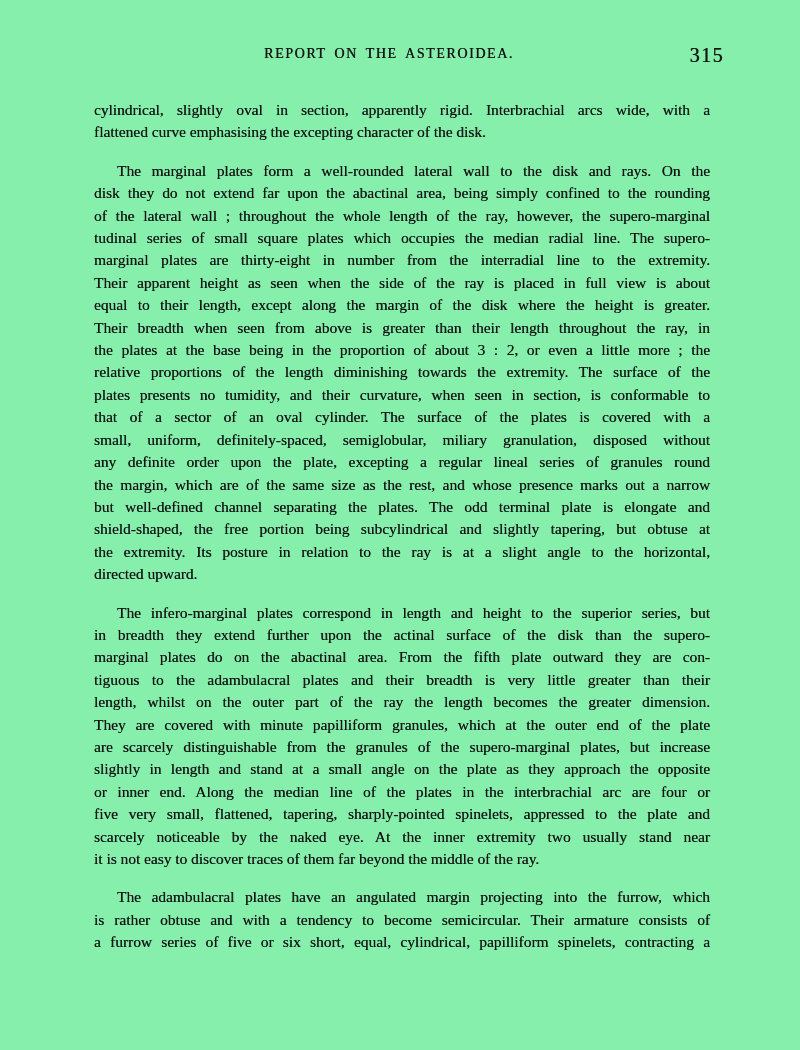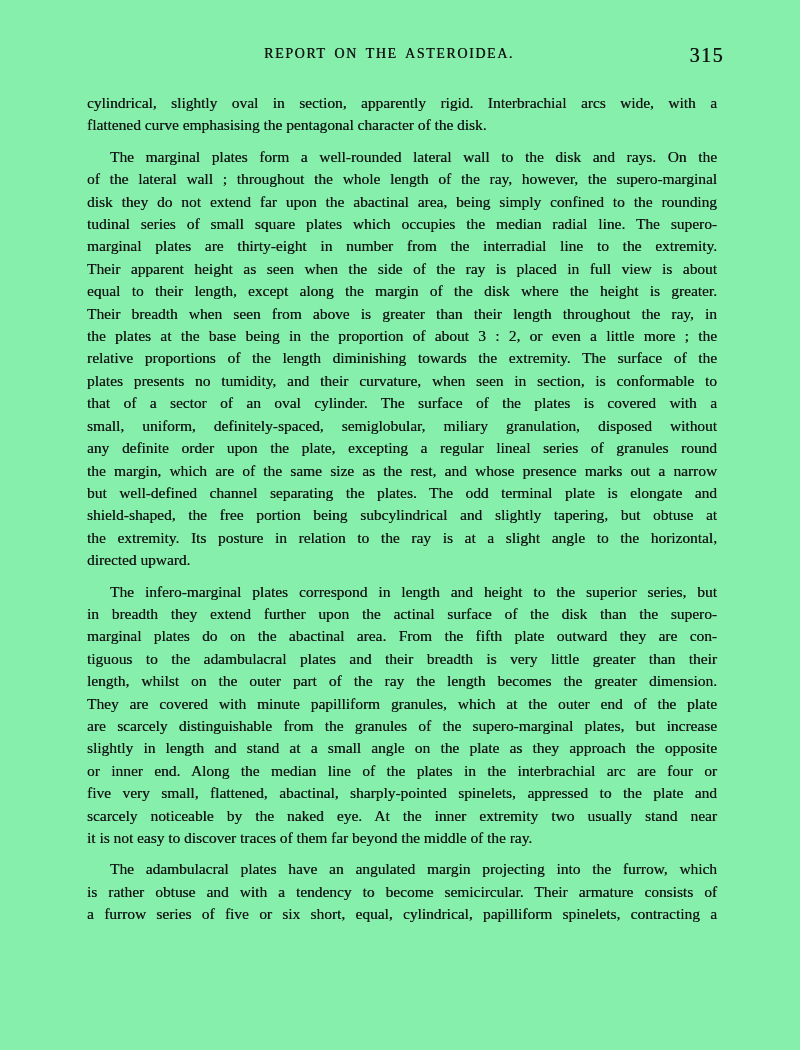--- a/index.html
+++ b/index.html
@@ -49,21 +49,21 @@
   .text-block {
     position: absolute;
     top: 83px;
     left: 78px;
     width: 648px;
     font-size: 15.4px;
     line-height: 22.4px;
     text-shadow: 0.3px 0 0 rgba(0,0,0,0.65);
   }
   .para {
-    margin: 9px;
+    margin: 16px;
     padding: 0;
   }
   .line {
     text-align: justify;
     text-align-last: justify;
   }
   .line.para-end {
     text-align-last: left;
   }
   .para.indent .line:first-child {
@@ -74,26 +74,26 @@
 <body>
 
 <div class="page">
   <div class="running-header">
     <div class="running-title">REPORT ON THE ASTEROIDEA.</div>
     <div class="page-number">315</div>
   </div>
   <div class="text-block">
       <div class="para">
         <div class="line">cylindrical, slightly oval in section, apparently rigid.  Interbrachial arcs wide, with a</div>
-        <div class="line para-end">flattened curve emphasising the pentagonal character of the disk.</div>
+        <div class="line para-end">flattened curve emphasising the excepting character of the disk.</div>
       </div>
       <div class="para indent">
         <div class="line">The marginal plates form a well-rounded lateral wall to the disk and rays.  On the</div>
+        <div class="line">disk they do not extend far upon the abactinal area, being simply confined to the rounding</div>
         <div class="line">of the lateral wall ; throughout the whole length of the ray, however, the supero-marginal</div>
-        <div class="line">disk they do not extend far upon the abactinal area, being simply confined to the rounding</div>
         <div class="line">tudinal series of small square plates which occupies the median radial line.  The supero-</div>
         <div class="line">marginal plates are thirty-eight in number from the interradial line to the extremity.</div>
         <div class="line">Their apparent height as seen when the side of the ray is placed in full view is about</div>
         <div class="line">equal to their length, except along the margin of the disk where the height is greater.</div>
         <div class="line">Their breadth when seen from above is greater than their length throughout the ray, in</div>
         <div class="line">the plates at the base being in the proportion of about 3 : 2, or even a little more ; the</div>
         <div class="line">relative proportions of the length diminishing towards the extremity.  The surface of the</div>
         <div class="line">plates presents no tumidity, and their curvature, when seen in section, is conformable to</div>
         <div class="line">that of a sector of an oval cylinder.  The surface of the plates is covered with a</div>
         <div class="line">small, uniform, definitely-spaced, semiglobular, miliary granulation, disposed without</div>
@@ -107,21 +107,21 @@
       <div class="para indent">
         <div class="line">The infero-marginal plates correspond in length and height to the superior series, but</div>
         <div class="line">in breadth they extend further upon the actinal surface of the disk than the supero-</div>
         <div class="line">marginal plates do on the abactinal area.  From the fifth plate outward they are con-</div>
         <div class="line">tiguous to the adambulacral plates and their breadth is very little greater than their</div>
         <div class="line">length, whilst on the outer part of the ray the length becomes the greater dimension.</div>
         <div class="line">They are covered with minute papilliform granules, which at the outer end of the plate</div>
         <div class="line">are scarcely distinguishable from the granules of the supero-marginal plates, but increase</div>
         <div class="line">slightly in length and stand at a small angle on the plate as they approach the opposite</div>
         <div class="line">or inner end.  Along the median line of the plates in the interbrachial arc are four or</div>
-        <div class="line">five very small, flattened, abactinal, sharply-pointed spinelets, appressed to the plate and</div>
+        <div class="line">five very small, flattened, tapering, sharply-pointed spinelets, appressed to the plate and</div>
         <div class="line">scarcely noticeable by the naked eye.  At the inner extremity two usually stand near</div>
         <div class="line para-end">it is not easy to discover traces of them far beyond the middle of the ray.</div>
       </div>
       <div class="para indent">
         <div class="line">The adambulacral plates have an angulated margin projecting into the furrow, which</div>
         <div class="line">is rather obtuse and with a tendency to become semicircular.  Their armature consists of</div>
         <div class="line">a furrow series of five or six short, equal, cylindrical, papilliform spinelets, contracting a</div>
       </div>
     </div>
 </div>

